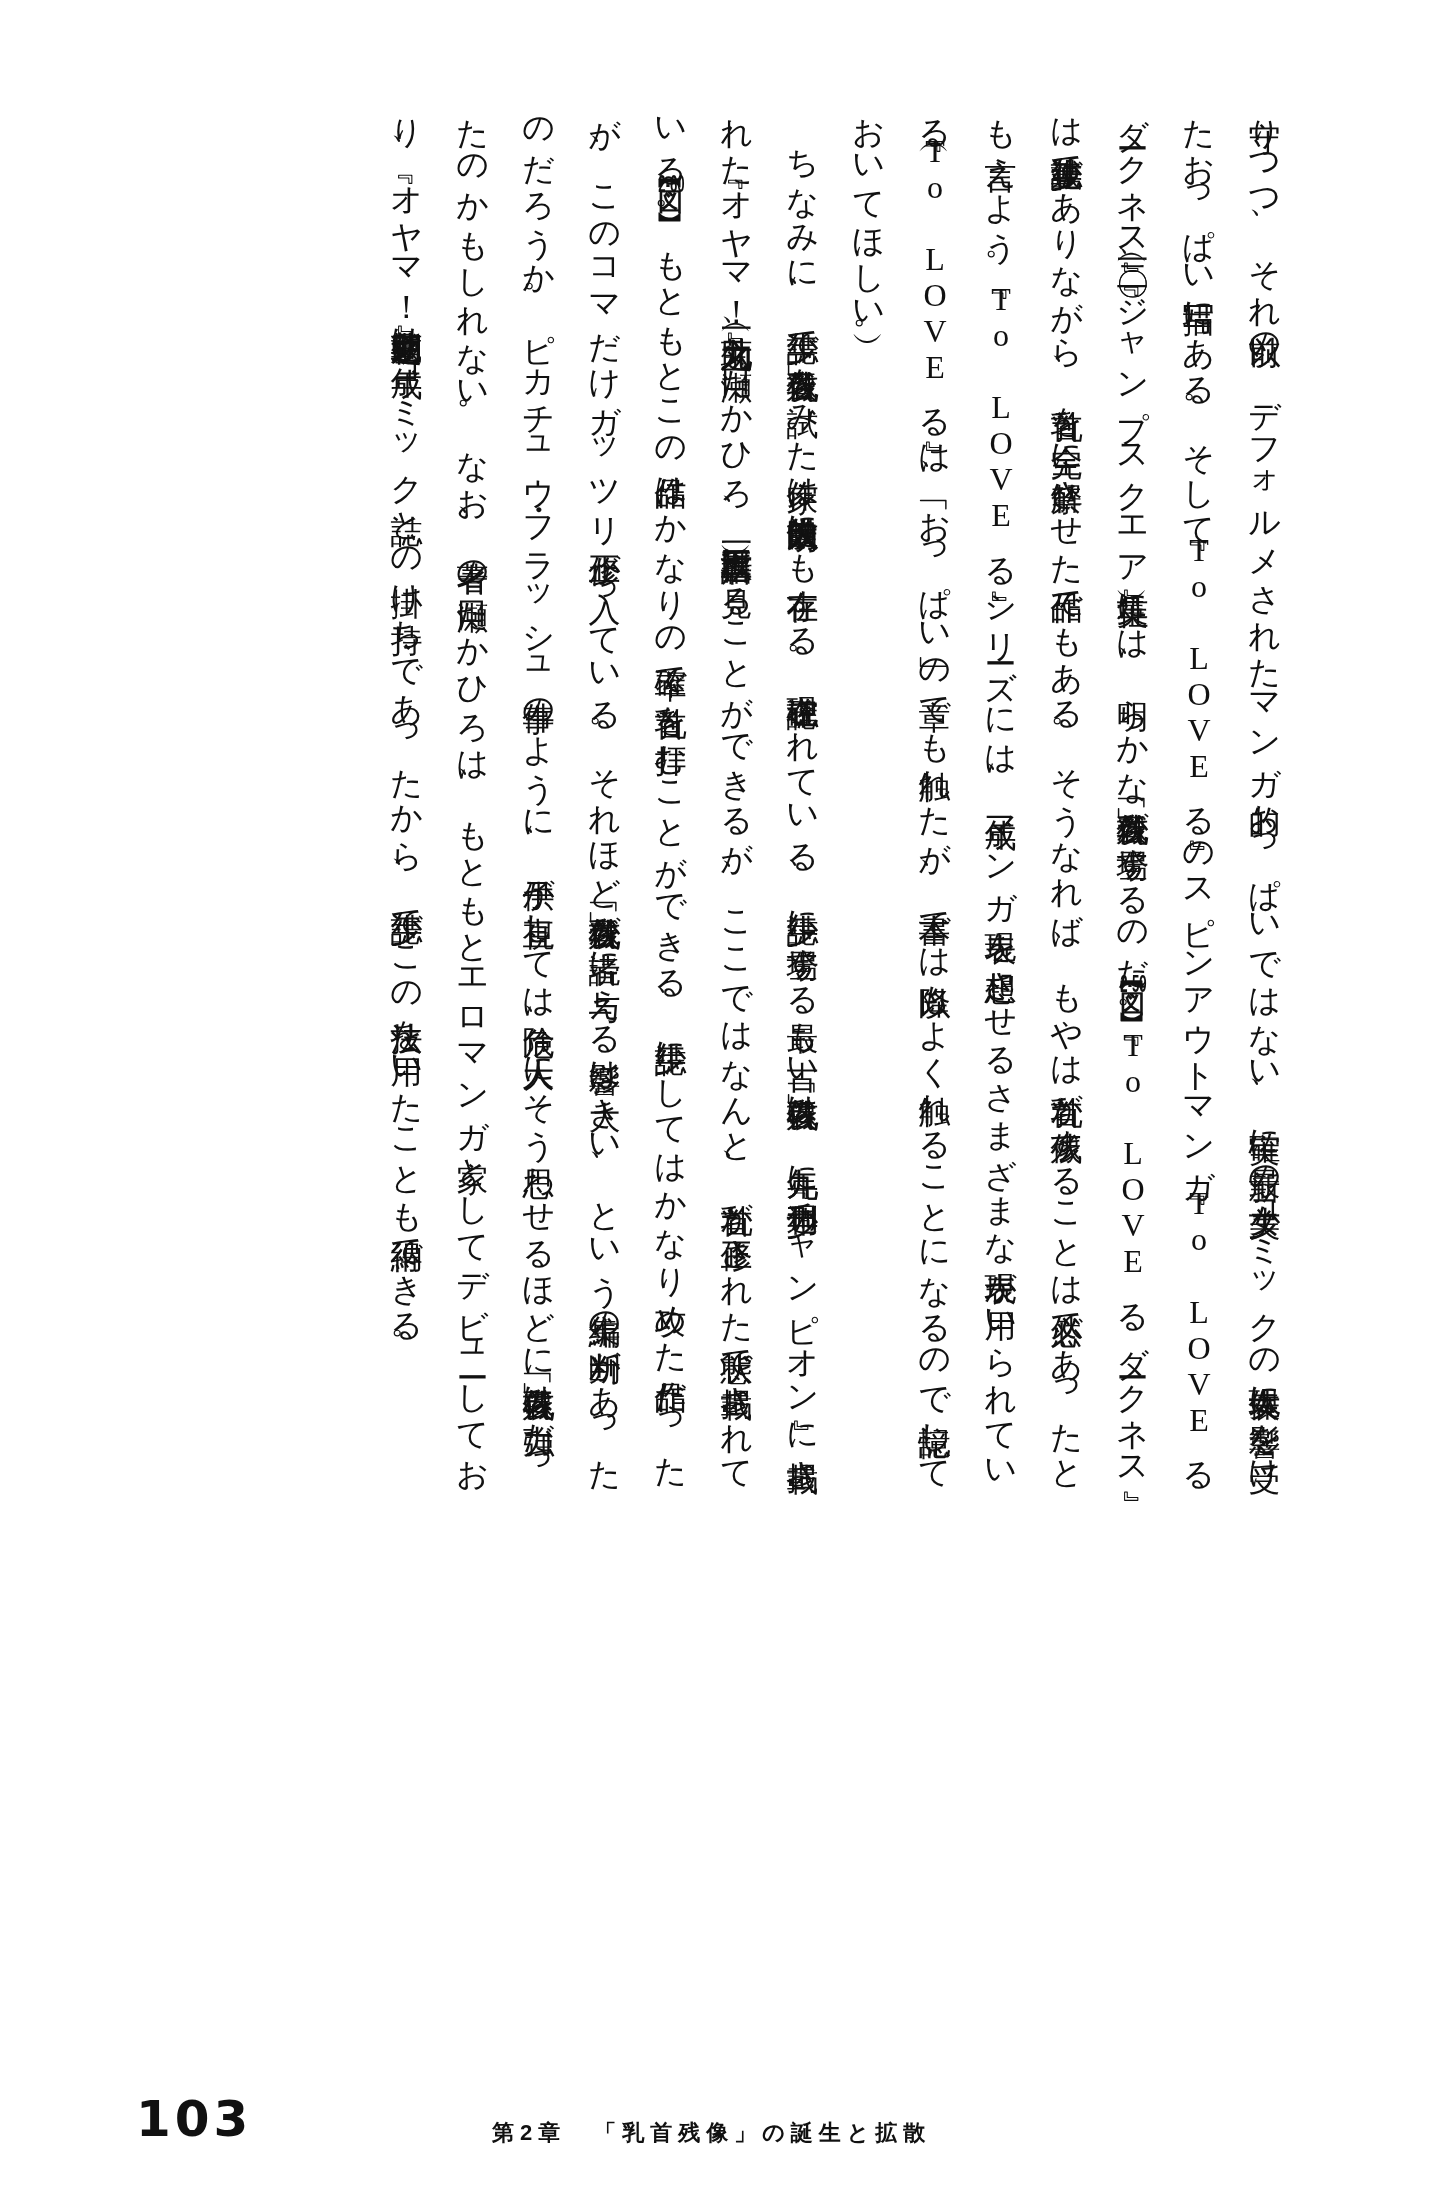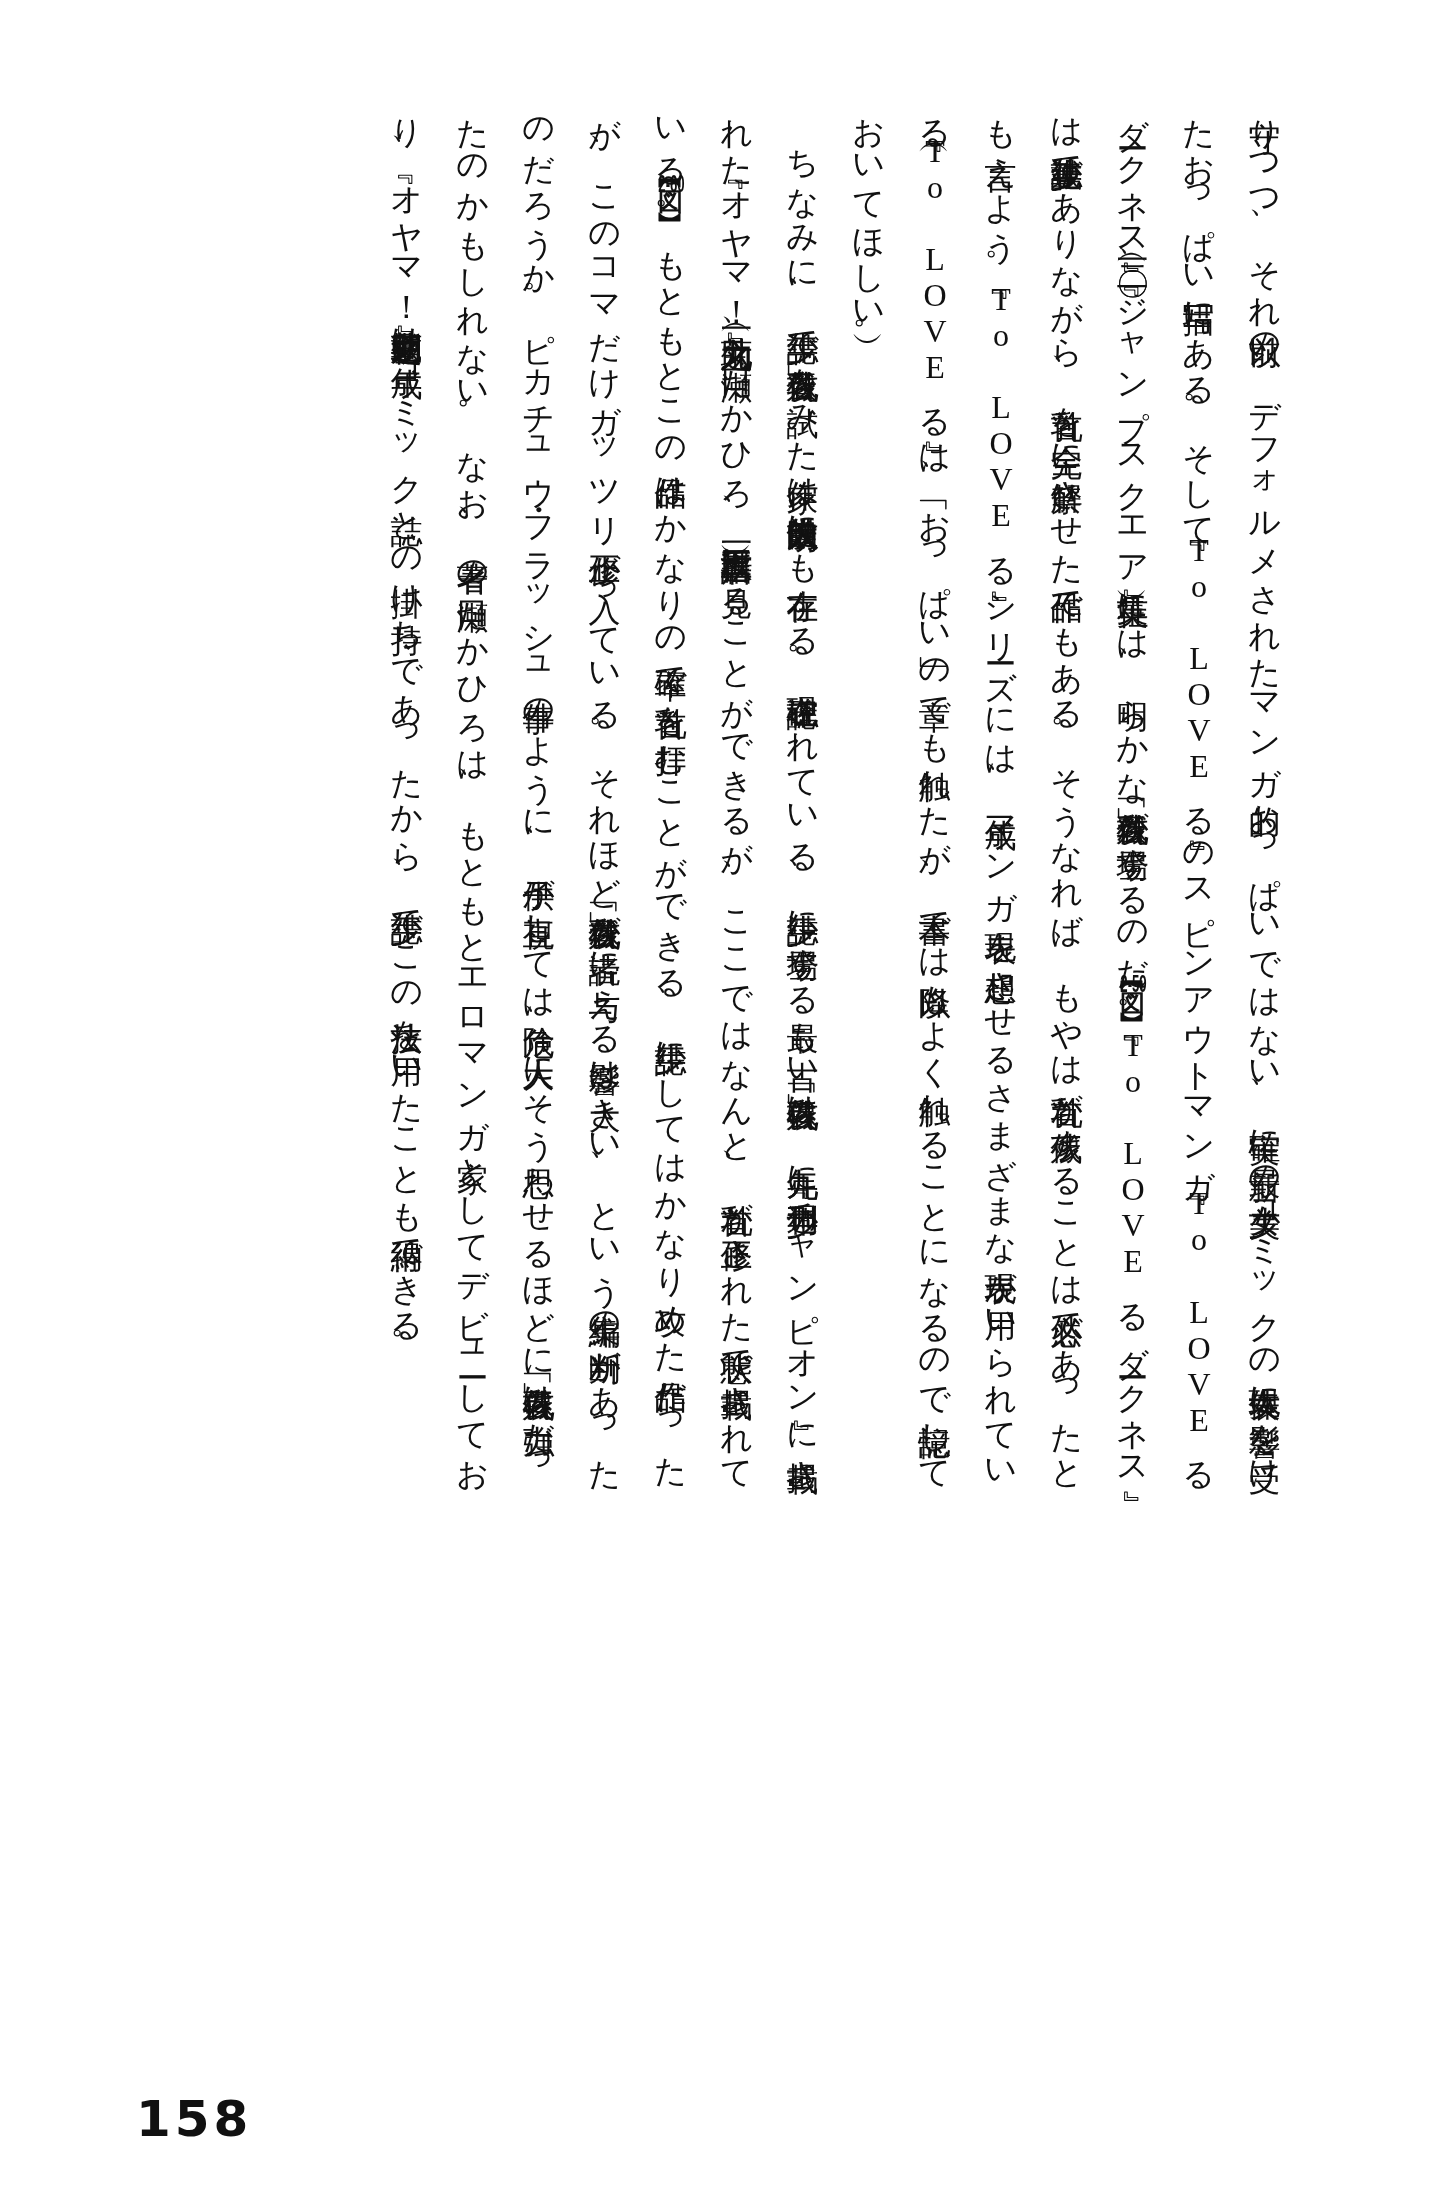--- a/index.html
+++ b/index.html
@@ -79,16 +79,19 @@
 </head>
 <body>
 
 <div class="page">
 
   <main class="body-text">
       <p class="para">守りつつ、それ以前の、デフォルメされたマンガ的おっぱいではない、確実に最新の美少女コミックの女体表現に影響を受けたおっぱい描写にある。そして『<span class="lat">To LOVE</span>る』のスピンアウトマンガ『<span class="lat">To LOVE</span>る ダークネス』（二〇一〇、『ジャンプスクエア』集英社）には、明らかな「乳首残像」が登場するのだ<span class="figtag">【図<span class="tcy">2-59</span>】</span>。『<span class="lat">To LOVE</span>る ダークネス』は少年誌連載でありながら、乳首を完全に解禁させた作品でもある。そうなれば、もやは乳首が残像することは必然であったとも言えよう。『<span class="lat">To LOVE</span>る』シリーズには、成年マンガ表現を想起させるさまざまな表現が用いられている（『<span class="lat">To LOVE</span>る』は、「おっぱい」の章でも触れたが、本書では以降もよく触れることになるので記憶しておいてほしい）。</p>
       <p class="para indent">ちなみに、少年誌で「乳首残像」を試みた作家は矢吹健太朗以前にも存在する。現在確認されている、少年誌に登場する最も古い「乳首残像」は、九九年に『週刊少年チャンピオン』に掲載された『オヤマ！菊之助』（一九九六、瀬口たかひろ、秋田書店）一三五話に見ることができるが、ここではなんと、乳首が修正された状態で掲載されている<span class="figtag">【図<span class="tcy">2-60</span>】</span>。もともとこの作品はかなりの確率で乳首を拝むことができる、少年誌にしてはかなり攻めた作品だったが、このコマだけガッツリ修正が入っている。それほど「乳首残像」が読者に与える影響は大きい、という編集の判断があったのだろうか。ピカチュウ・フラッシュ事件のように、子供が直視しては危険、大人にそう思わせるほどに「乳首残像」は強力だったのかもしれない。なお、著者の瀬口たかひろは、もともとエロマンガ家としてデビューしており、『オヤマ！菊之助』連載初期は成年コミック誌との掛け持ちであったから、少年誌でこの技法を用いたことも納得できる。</p>
     </main>
 
-  <div class="pagenum">158</div>
+  <div class="pagenum">103</div>
 
+  <div class="footer">
+    <span>第2章　「乳首残像」の誕生と拡散</span>
+  </div>
 
 </div>
 
 </body></html>

